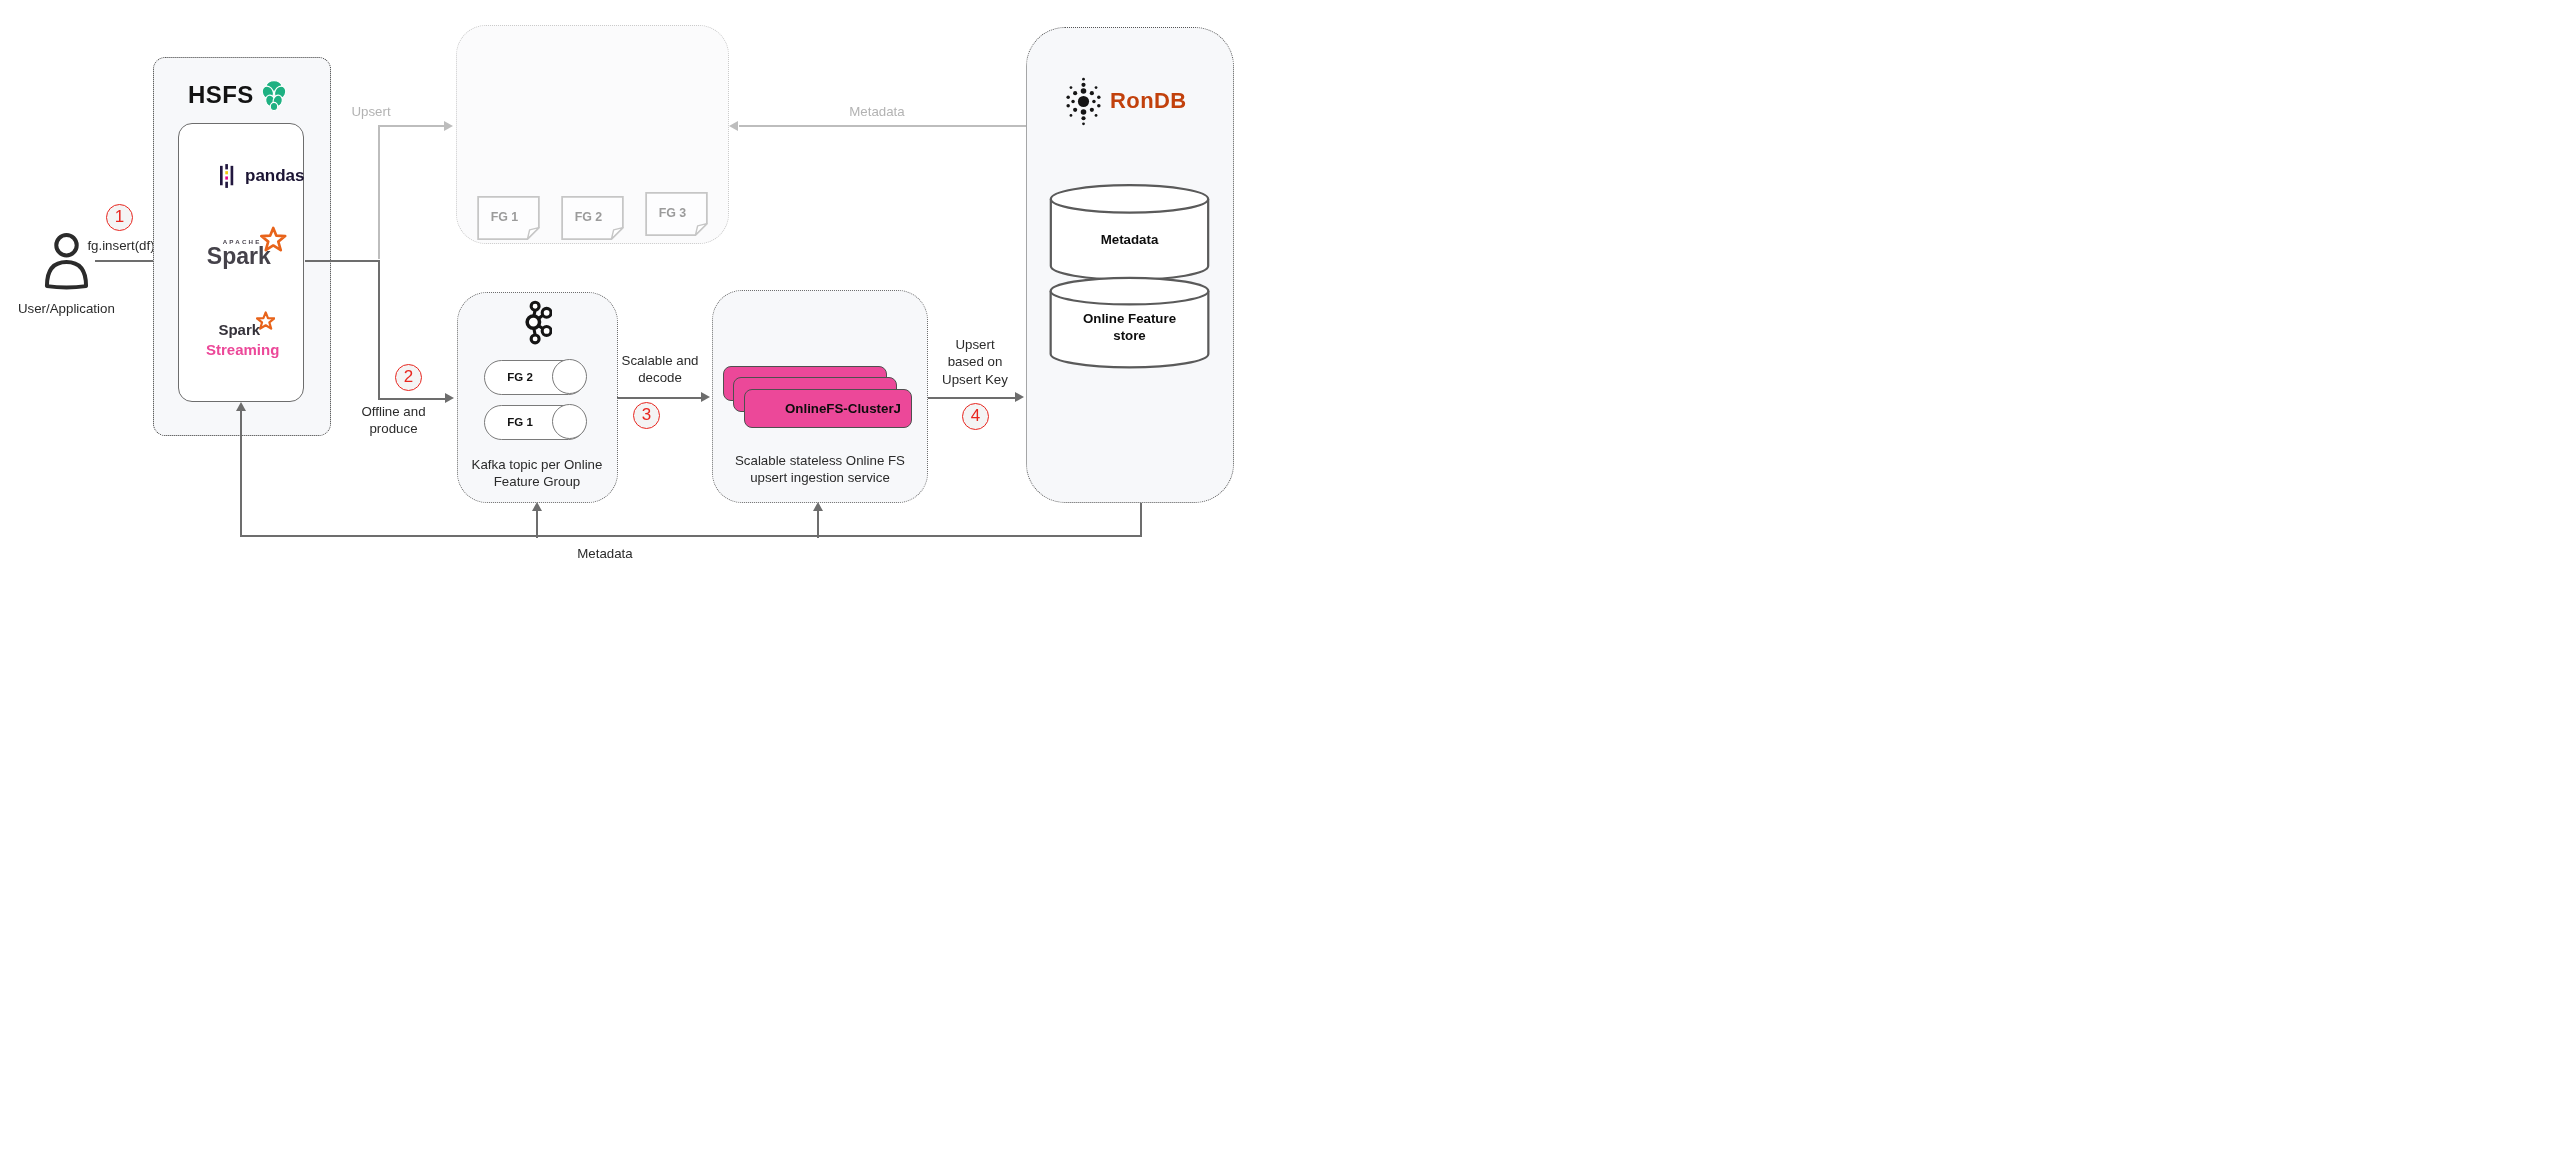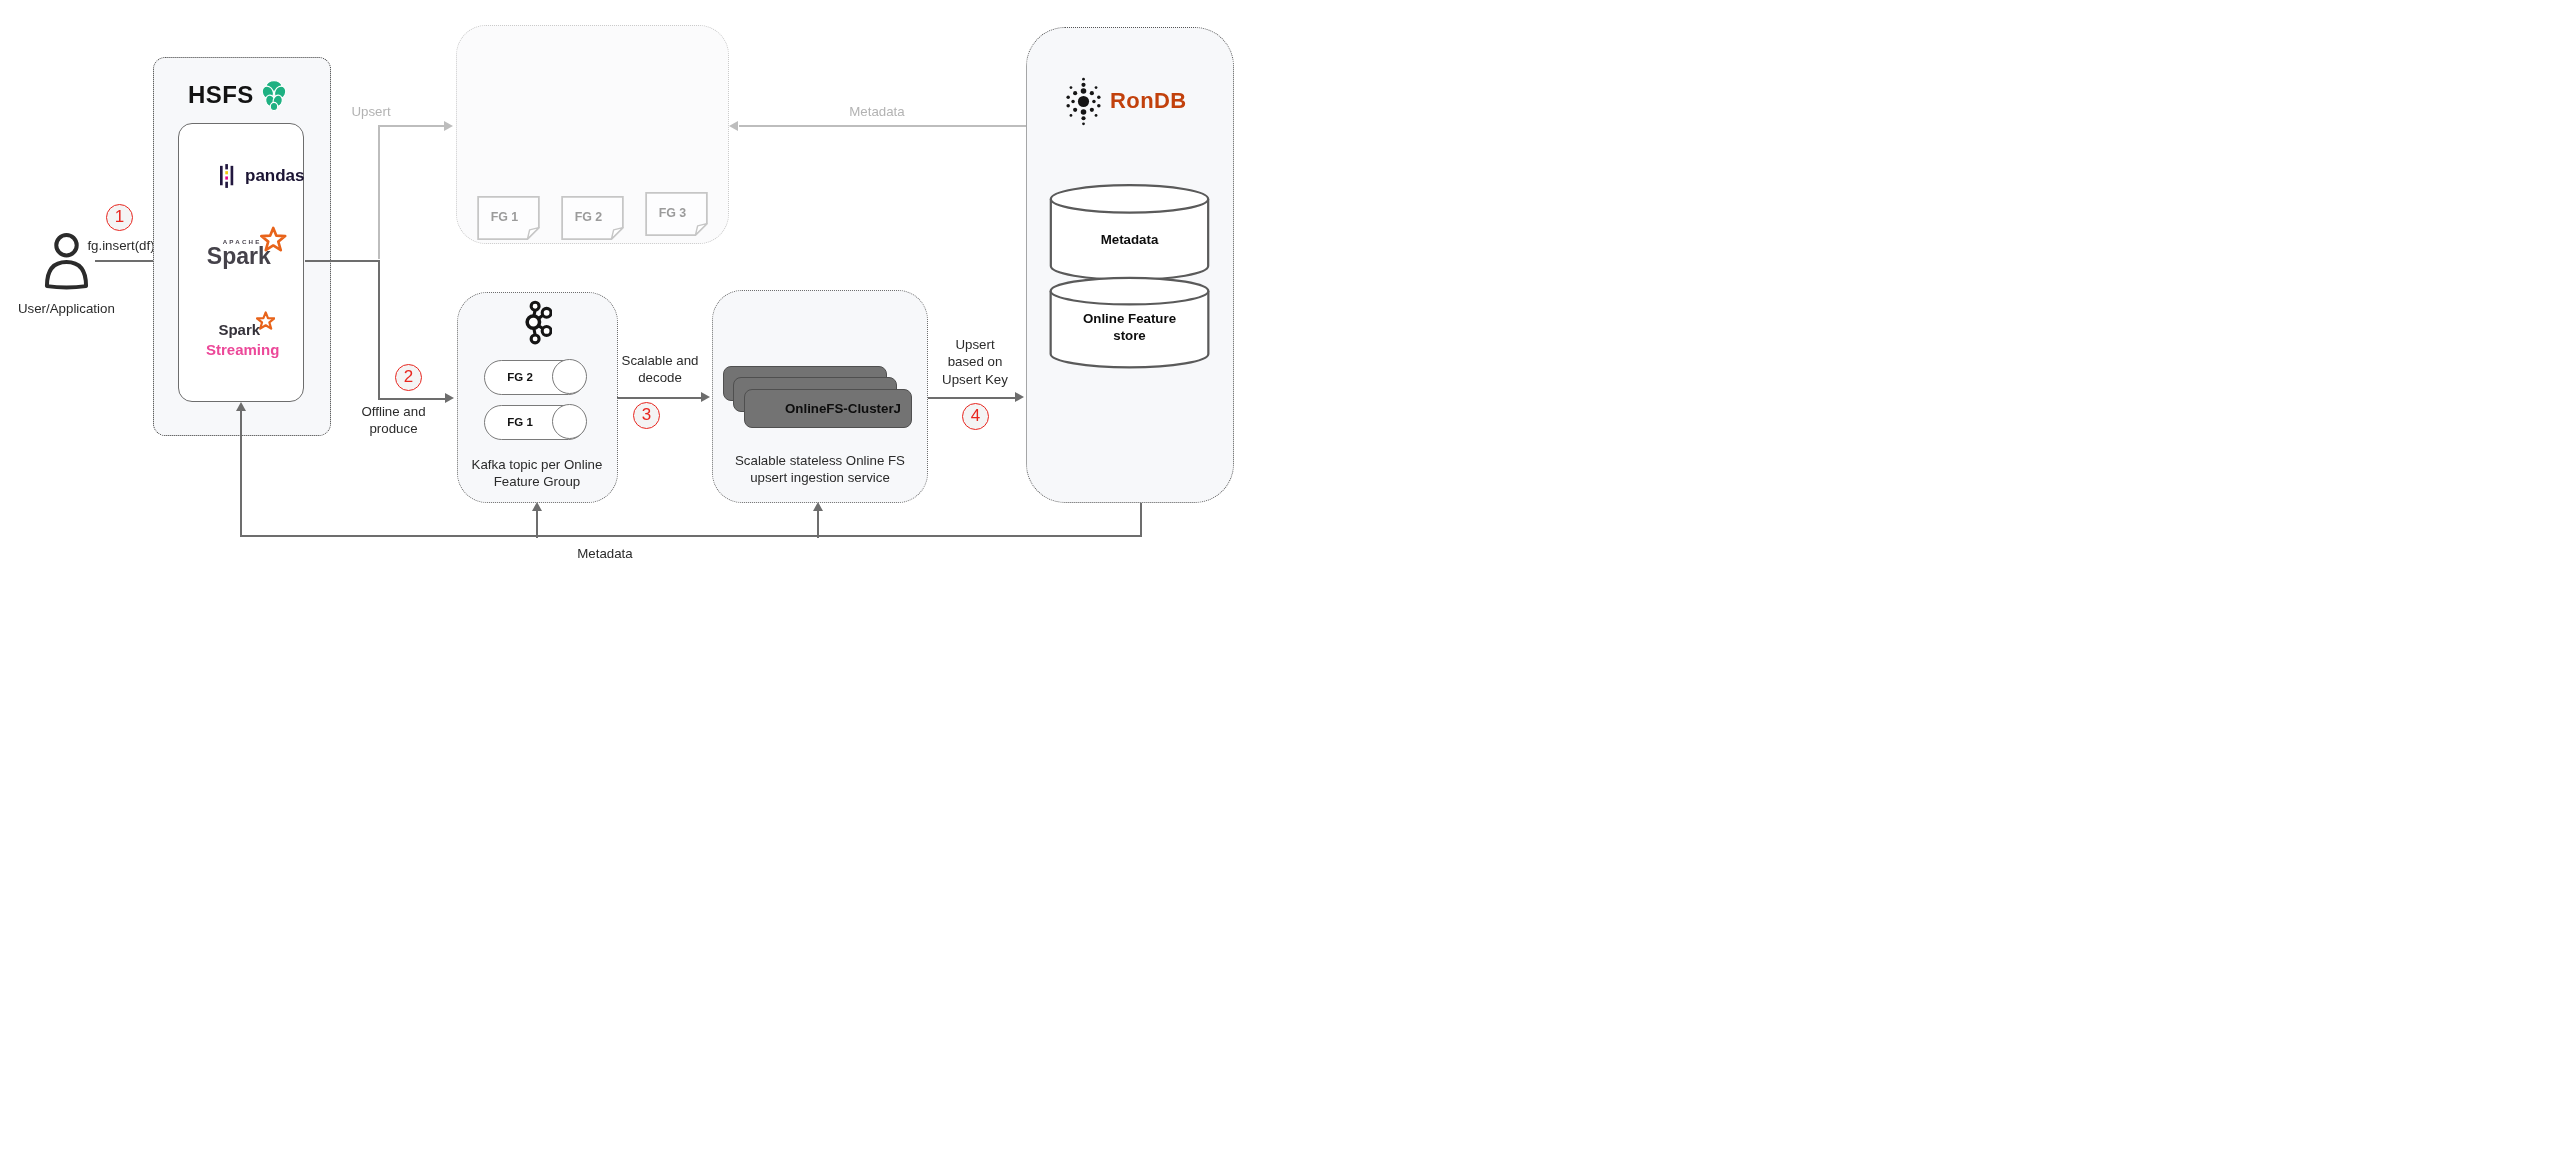--- a/index.html
+++ b/index.html
@@ -42,21 +42,21 @@
         background:#fff;font-weight:bold;font-size:11.5px;color:#111;text-align:center;line-height:32px;padding-right:30px;}
   .pill .pc{position:absolute;top:-1.8px;right:-1.8px;width:35px;height:35px;box-sizing:border-box;
             border:1.8px solid #7a7a7a;border-radius:50%;background:#fff;}
 
   
   .fg-card{position:absolute;width:63px;height:44px;}
   .fg-card .fg-lbl{position:absolute;left:0;top:0;width:55px;height:41px;display:flex;align-items:center;justify-content:center;
             color:#9b9b9b;font-weight:bold;font-size:12.4px;}
 
   
-  .svc-card{position:absolute;box-sizing:border-box;background:#737373;border:1.8px solid #4f4f4f;border-radius:8px;padding-left:30px;}
+  .svc-card{position:absolute;box-sizing:border-box;background:#ec4899;border:1.8px solid #4f4f4f;border-radius:8px;padding-left:30px;}
   .svc-front{display:flex;align-items:center;justify-content:center;font-weight:bold;font-size:13.3px;color:#0d0d0d;}
 
   .cyl{position:absolute;}
   .cyl .cyl-lbl{position:absolute;left:0;right:0;text-align:center;font-weight:bold;font-size:13.3px;color:#0d0d0d;line-height:1.25;}
 
   .rondb-title{position:absolute;font-size:22px;font-weight:800;color:#c2410c;letter-spacing:0.4px;}
 
   
   .sparkwrap{position:absolute;}
   .sp-apache{position:absolute;font-size:6.2px;font-weight:bold;letter-spacing:2.2px;color:#4a4550;}

